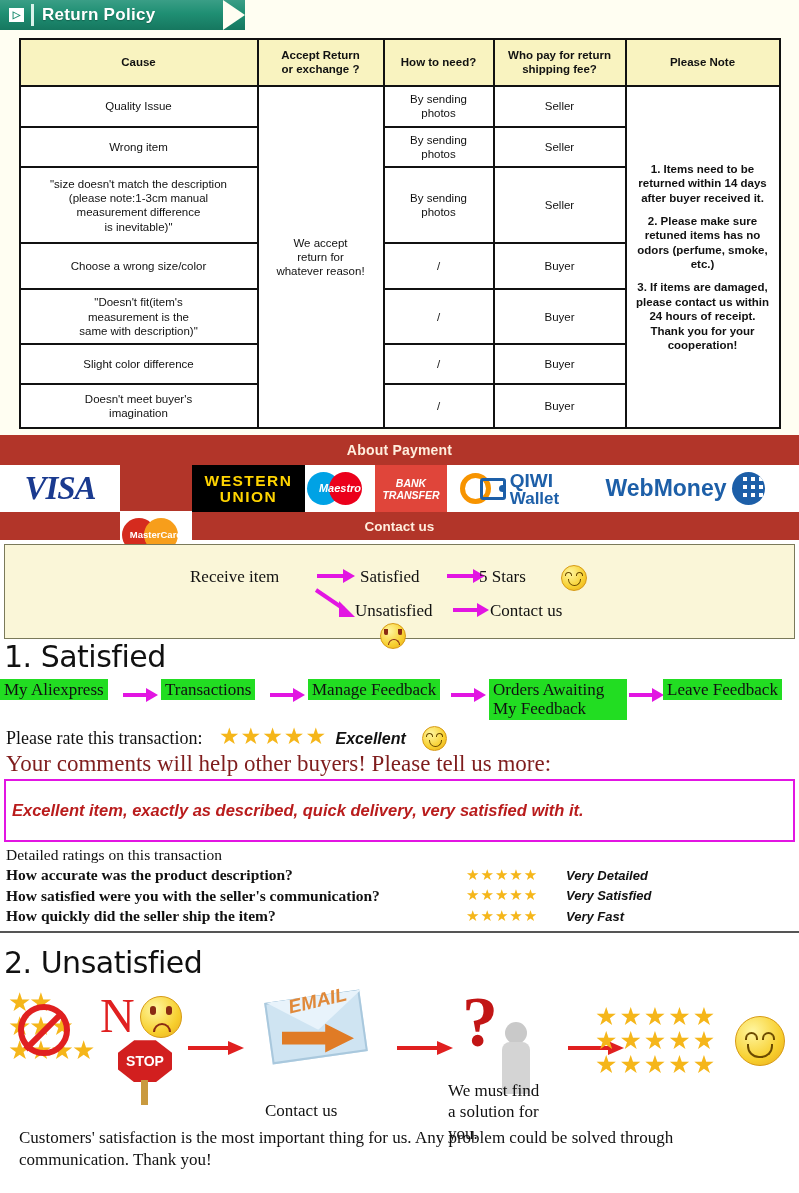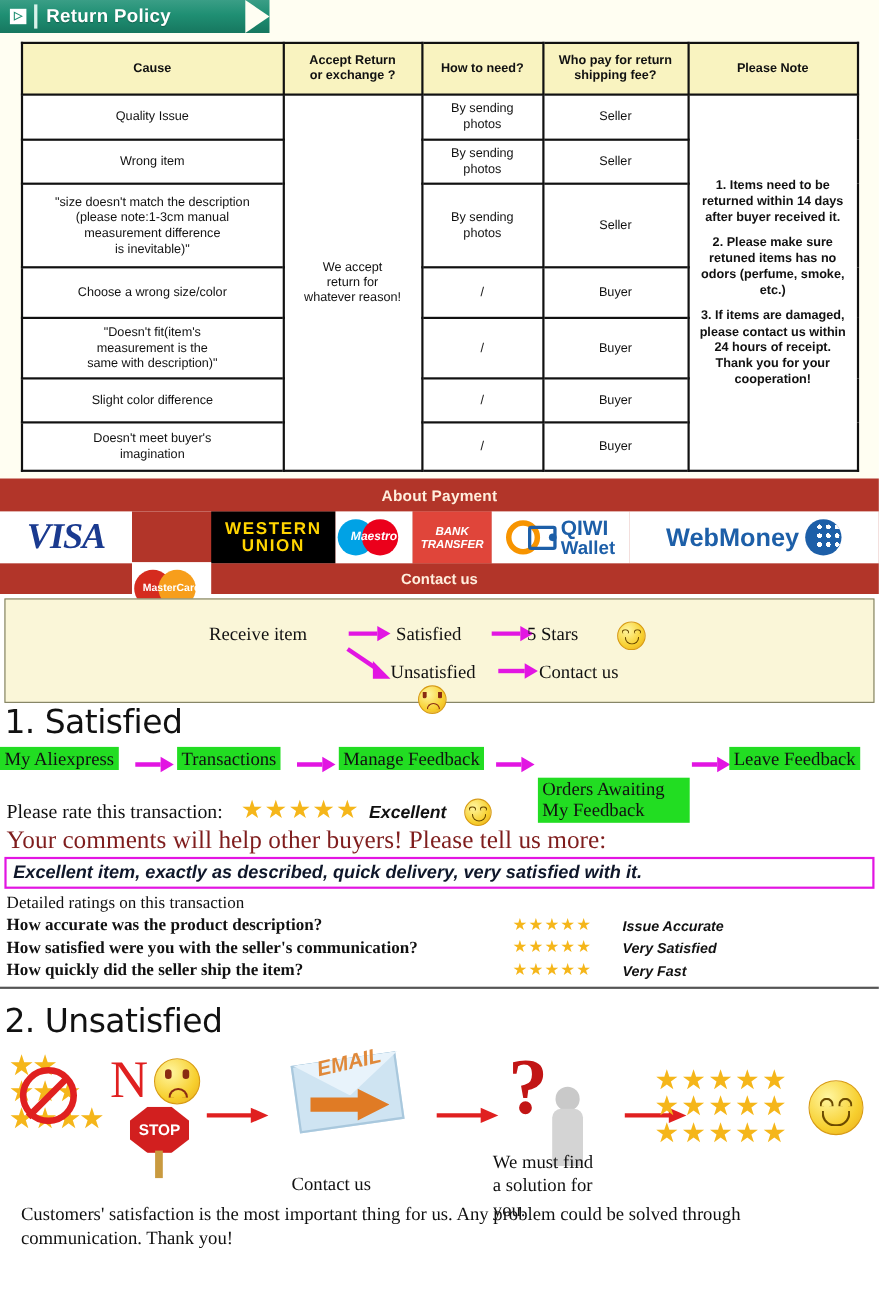--- a/index.html
+++ b/index.html
@@ -158,23 +158,23 @@
                   border:1.6px solid #6b4a00; border-top:none;
                   border-radius:0 0 12px 12px; }
   .sad{ background:radial-gradient(circle at 35% 30%, #fff6a0, #f7cf2e 62%, #e8a81c 100%); }
   .sad .mouth{ top:15px; border:1.6px solid #8a2b12; border-bottom:none;
                border-radius:12px 12px 0 0; height:6px; }
   .sad .eye{ border-color:#8a2b12; border-bottom:1.6px solid #8a2b12;
              border-top:none; border-radius:0 0 7px 7px; height:6px;
              width:4px; top:5px; background:#8a2b12; }
 
   .comment-line{ font-family:"Liberation Serif", serif; font-size:23px; color:#7f1d1d; }
-  .comment-box{ border:2px solid #e215e2; margin:2px 4px 0 4px; padding:3px 6px;
+  .comment-box{ border:2px solid #e215e2; margin:2px 4px 0 4px; padding:20px 6px;
                 font-family:"Liberation Sans", sans-serif; font-style:italic;
-                font-weight:bold; font-size:16.5px; color:#0f172a; }
+                font-weight:bold; font-size:16.5px; color:#b91c1c; }
   .det{ font-family:"Liberation Serif", serif; font-size:15.5px; color:#111;
         line-height:1.32; }
   .det-row{ display:flex; align-items:center; }
   .det-q{ width:460px;font-weight:bold; }
   .det-s{ color:#f5b61a; font-size:15px; letter-spacing:1px; width:100px; }
   .det-v{ font-family:"Liberation Sans", sans-serif; font-style:italic;
           font-weight:bold; font-size:13px; color:#111; }
 
   
   .uns-wrap{ border-top:2px solid #555; }
@@ -389,21 +389,21 @@
             <path d="M24 1 L36 8 L24 15 Z" fill="#e215e2"></path>
           </svg>
       </span>
       <div class="gbox" style="left:308px; top:4px;">Manage Feedback</div>
       <span class="arw" style="left:450px; top:12px;">
         <svg width="38" height="16" viewBox="0 0 38 16">
             <path d="M1 8 H24" stroke="#e215e2" stroke-width="4"></path>
             <path d="M24 1 L36 8 L24 15 Z" fill="#e215e2"></path>
           </svg>
       </span>
-      <div class="gbox" style="left:489px; top:4px; width:138px;margin-top:28px;">Orders Awaiting
+      <div class="gbox" style="left:489px; top:4px; width:138px;">Orders Awaiting
 My Feedback</div>
       <span class="arw" style="left:628px; top:12px;">
         <svg width="38" height="16" viewBox="0 0 38 16">
             <path d="M1 8 H24" stroke="#e215e2" stroke-width="4"></path>
             <path d="M24 1 L36 8 L24 15 Z" fill="#e215e2"></path>
           </svg>
       </span>
       <div class="gbox" style="left:663px; top:4px;">Leave Feedback</div>
     </div>
 
@@ -420,21 +420,21 @@
 
     <div class="comment-line" style="padding-left:6px; margin-top:-2px;">Your comments will help other buyers! Please tell us more:</div>
 
     <div class="comment-box">Excellent item, exactly as described, quick delivery, very satisfied with it.</div>
 
     <div class="det" style="padding-left:6px; margin-top:3px;">
       <div>Detailed ratings on this transaction</div>
       <div class="det-row">
         <span class="det-q">How accurate was the product description?</span>
         <span class="det-s">★★★★★</span>
-        <span class="det-v">Issue Accurate</span>
+        <span class="det-v">Very Detailed</span>
       </div>
       <div class="det-row">
         <span class="det-q">How satisfied were you with the seller's communication?</span>
         <span class="det-s">★★★★★</span>
         <span class="det-v">Very Satisfied</span>
       </div>
       <div class="det-row">
         <span class="det-q">How quickly did the seller ship the item?</span>
         <span class="det-s">★★★★★</span>
         <span class="det-v">Very Fast</span>

